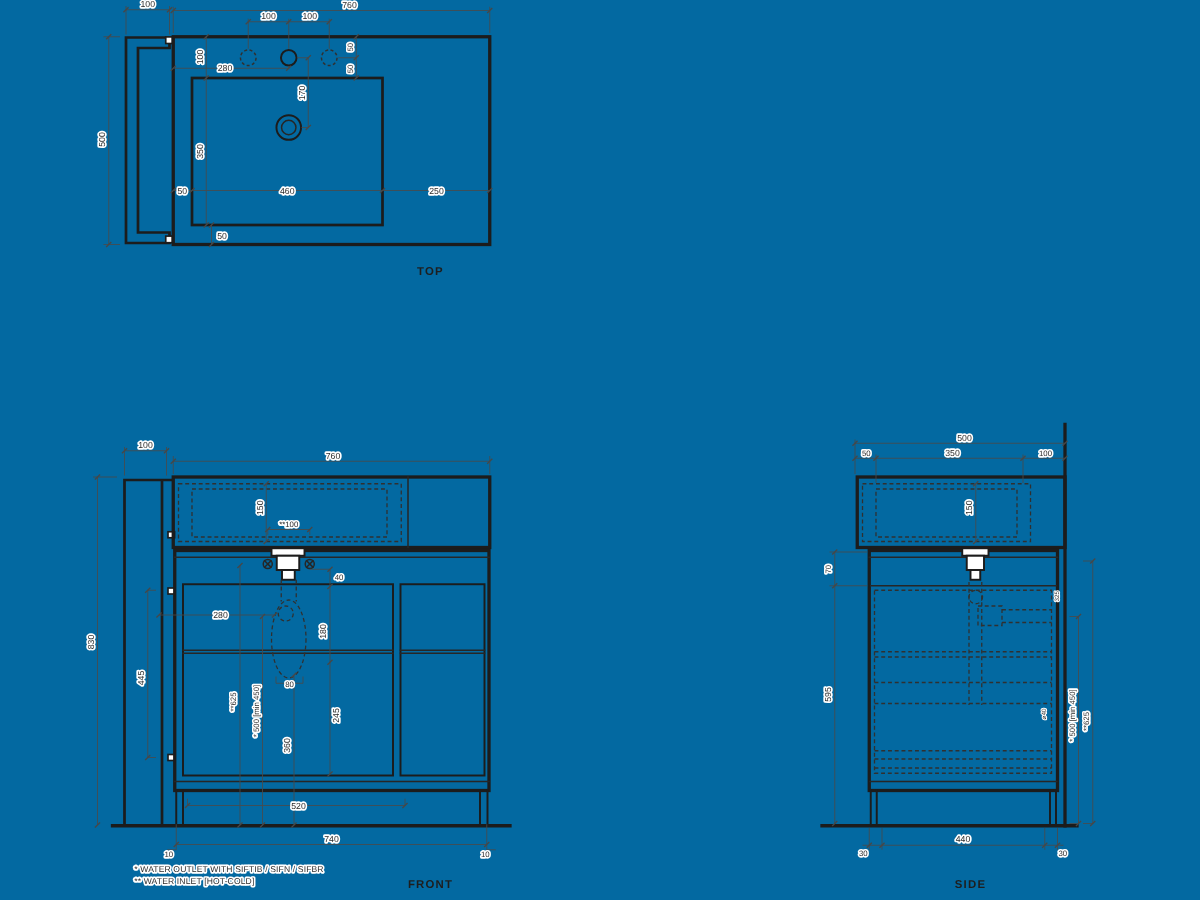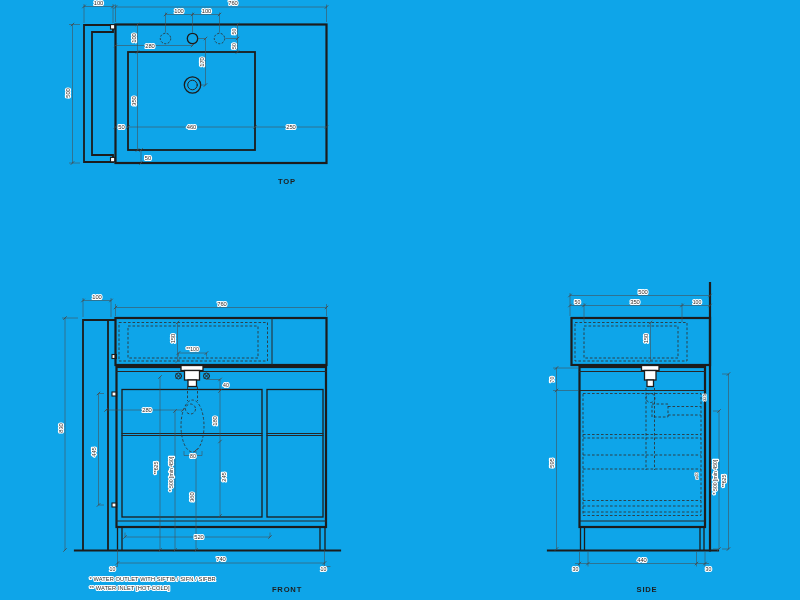--- a/index.html
+++ b/index.html
@@ -1,16 +1,16 @@
 <!DOCTYPE html>
 <html><head>
 <meta charset="utf-8">
 <style>
   html,body{margin:0;padding:0;background:#ffffff;}
-  .page{position:relative;width:800px;height:600px;background:#0ea5e9;overflow:hidden;font-family:"Liberation Sans",sans-serif;}
+  .page{position:relative;width:800px;height:600px;background:#0369a1;overflow:hidden;font-family:"Liberation Sans",sans-serif;}
   svg{position:absolute;left:0;top:0;}
   .obj{fill:none;stroke:#1c1c1c;stroke-width:1.8;stroke-linecap:square;}
   .obj2{fill:none;stroke:#1c1c1c;stroke-width:2.2;stroke-linecap:square;}
   .med{fill:none;stroke:#1c1c1c;stroke-width:1.3;stroke-linecap:square;}
   .thin{fill:none;stroke:#262626;stroke-width:1;stroke-linecap:square;}
   .objf{fill:#ffffff;stroke:#1c1c1c;stroke-width:1.3;}
   .sq{fill:#ffffff;stroke:#1c1c1c;stroke-width:1.1;}
   .dash{fill:none;stroke:#303030;stroke-width:.85;stroke-dasharray:2.6 1.9;}
   .dashc{fill:none;stroke:#303030;stroke-width:.95;stroke-dasharray:2 1.6;}
   .dim{fill:none;stroke:#4a4a4a;stroke-width:.55;}

